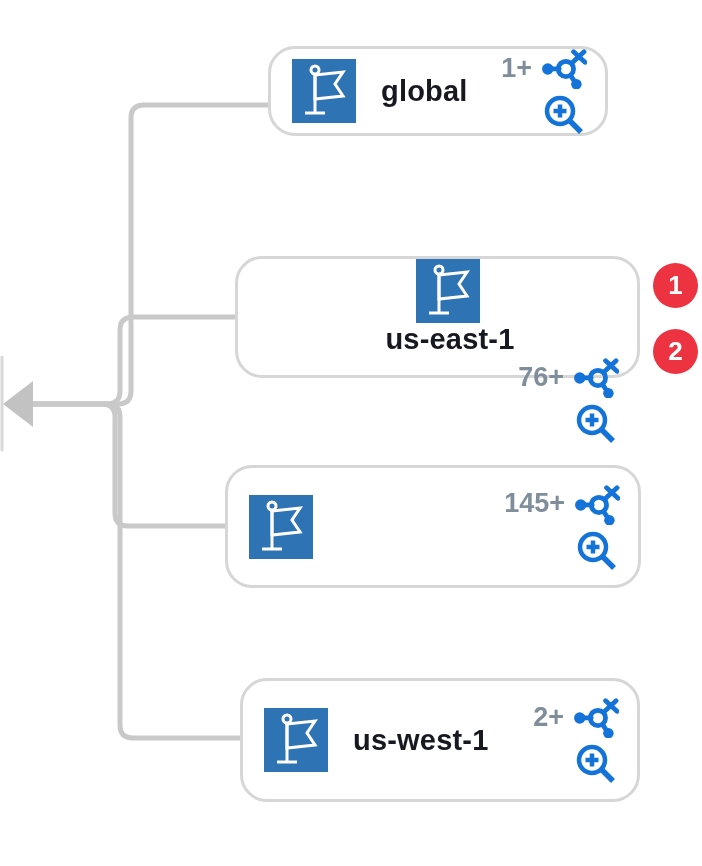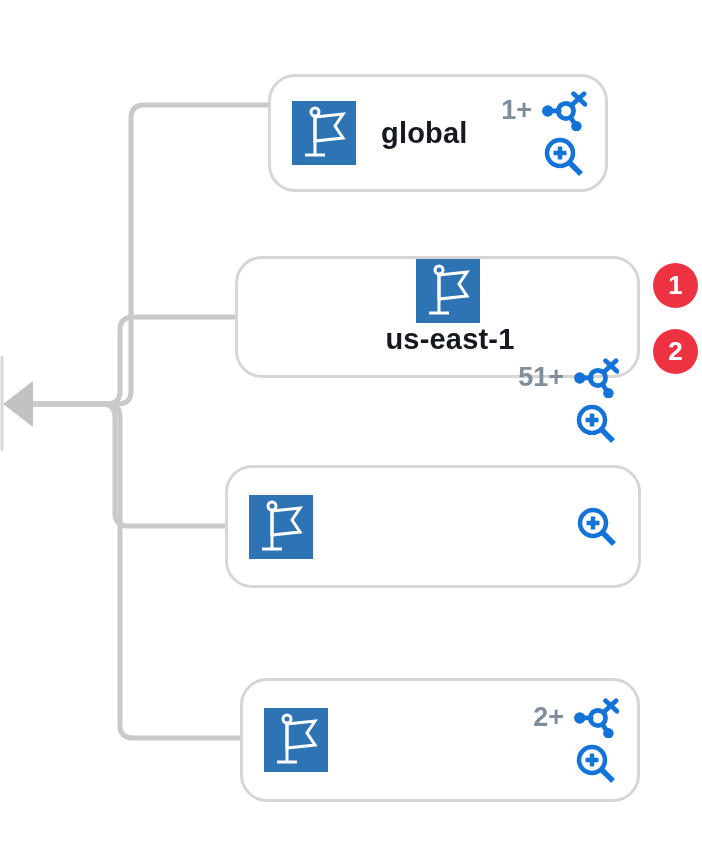--- a/index.html
+++ b/index.html
@@ -6,21 +6,21 @@
   .canvas{
     position:relative;width:702px;height:866px;background:#ffffff;overflow:hidden;
     font-family:"Liberation Sans", sans-serif;
   }
   .edges{position:absolute;left:0;top:0;pointer-events:none;}
   .node{
     position:absolute;box-sizing:border-box;background:#ffffff;
     border:3px solid #d6d6d6;border-radius:27px;
     display:flex;align-items:center;
   }
-  .node-global  {left:268px;top:46px;width:340px;height:118px;margin-top:28px;}
+  .node-global  {left:268px;top:46px;width:340px;height:90px;}
   .node-useast1 {left:235px;top:256px;width:405px;height:122px;flex-direction:column;}
   .node-useast2 {left:225px;top:465px;width:416px;height:123px;}
   .node-uswest1 {left:240px;top:678px;width:400px;height:124px;}
   .flag{
     flex:0 0 auto;width:64px;height:64px;margin-left:21px;
     background:#2e73b3;display:block;
   }
   .flag svg{display:block;width:64px;height:64px;}
   .label{
     margin-left:25px;font-size:29px;font-weight:700;color:#16191f;
@@ -107,21 +107,21 @@
           <circle cx="23" cy="11" r="4"></circle>
           <line x1="23" y1="15" x2="23" y2="54"></line>
           <line x1="13" y1="54" x2="33" y2="54"></line>
           <polygon points="23,16 51,13 43,25 51,37 23,40" stroke-linejoin="miter"></polygon>
         </g>
       </svg>
     </span>
     <span class="label">us-east-1</span>
     <div class="right">
       <div class="row1">
-        <span class="count">51+</span>
+        <span class="count">76+</span>
         <span class="neticon">
           <svg width="46" height="42" viewBox="0 0 48 44">
             <g stroke="#1473d8" stroke-width="5" fill="none" stroke-linecap="round">
               <line x1="11" y1="23" x2="19" y2="23"></line>
               <line x1="31" y1="30" x2="35" y2="36"></line>
               <line x1="32" y1="17" x2="45" y2="5"></line>
               <line x1="34" y1="5" x2="46" y2="16"></line>
               <circle cx="26" cy="23" r="8"></circle>
             </g>
             <circle cx="7" cy="23" r="6" fill="#1473d8"></circle>
@@ -147,20 +147,36 @@
       <svg viewBox="0 0 64 64">
         <g stroke="#ffffff" stroke-width="3" fill="none">
           <circle cx="23" cy="11" r="4"></circle>
           <line x1="23" y1="15" x2="23" y2="54"></line>
           <line x1="13" y1="54" x2="33" y2="54"></line>
           <polygon points="23,16 51,13 43,25 51,37 23,40" stroke-linejoin="miter"></polygon>
         </g>
       </svg>
     </span>
     <div class="right">
+      <div class="row1">
+        <span class="count">145+</span>
+        <span class="neticon">
+          <svg width="46" height="42" viewBox="0 0 48 44">
+            <g stroke="#1473d8" stroke-width="5" fill="none" stroke-linecap="round">
+              <line x1="11" y1="23" x2="19" y2="23"></line>
+              <line x1="31" y1="30" x2="35" y2="36"></line>
+              <line x1="32" y1="17" x2="45" y2="5"></line>
+              <line x1="34" y1="5" x2="46" y2="16"></line>
+              <circle cx="26" cy="23" r="8"></circle>
+            </g>
+            <circle cx="7" cy="23" r="6" fill="#1473d8"></circle>
+            <circle cx="37" cy="39" r="5.5" fill="#1473d8"></circle>
+          </svg>
+        </span>
+      </div>
       <span class="zoomicon">
         <svg width="41" height="41" viewBox="0 0 41 41">
           <g stroke="#1473d8" fill="none">
             <circle cx="17" cy="17" r="13" stroke-width="4.5"></circle>
             <line x1="17" y1="10.5" x2="17" y2="23.5" stroke-width="4.5"></line>
             <line x1="10.5" y1="17" x2="23.5" y2="17" stroke-width="4.5"></line>
             <line x1="27" y1="27" x2="38" y2="38" stroke-width="5.5"></line>
           </g>
         </svg>
       </span>
@@ -171,20 +187,21 @@
     <span class="flag">
       <svg viewBox="0 0 64 64">
         <g stroke="#ffffff" stroke-width="3" fill="none">
           <circle cx="23" cy="11" r="4"></circle>
           <line x1="23" y1="15" x2="23" y2="54"></line>
           <line x1="13" y1="54" x2="33" y2="54"></line>
           <polygon points="23,16 51,13 43,25 51,37 23,40" stroke-linejoin="miter"></polygon>
         </g>
       </svg>
     </span>
+    <span class="label">us-west-1</span>
     <div class="right">
       <div class="row1">
         <span class="count">2+</span>
         <span class="neticon">
           <svg width="46" height="42" viewBox="0 0 48 44">
             <g stroke="#1473d8" stroke-width="5" fill="none" stroke-linecap="round">
               <line x1="11" y1="23" x2="19" y2="23"></line>
               <line x1="31" y1="30" x2="35" y2="36"></line>
               <line x1="32" y1="17" x2="45" y2="5"></line>
               <line x1="34" y1="5" x2="46" y2="16"></line>

